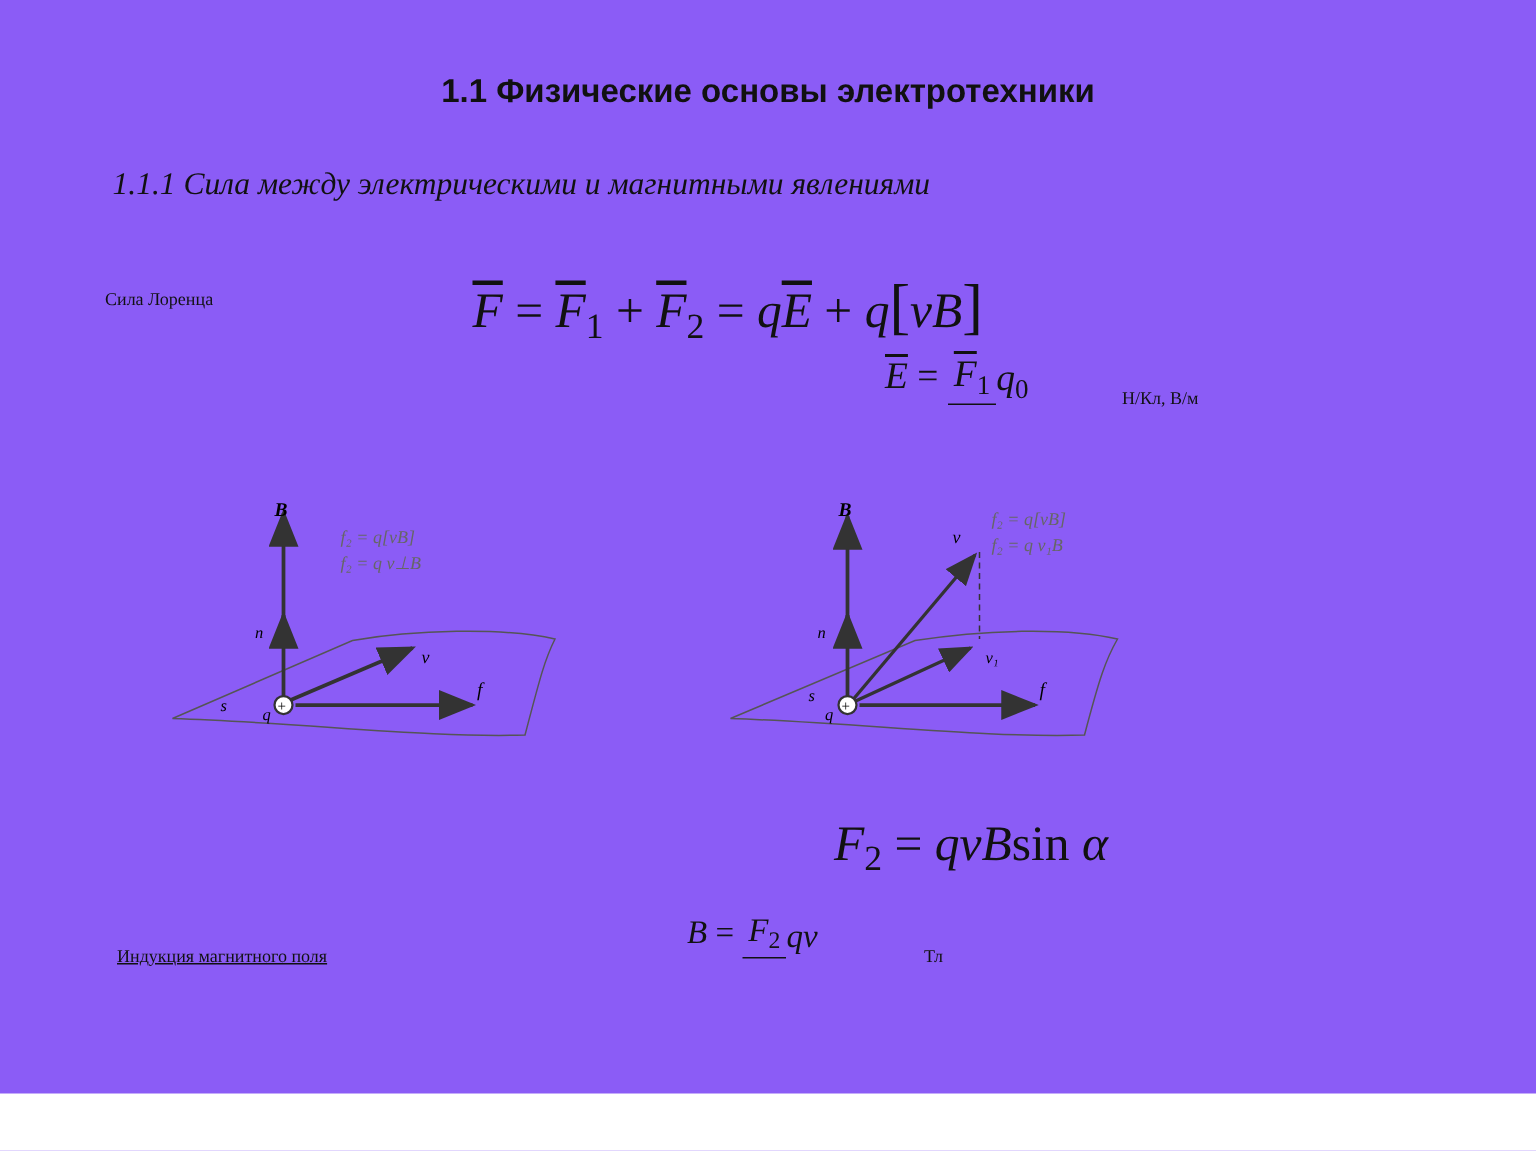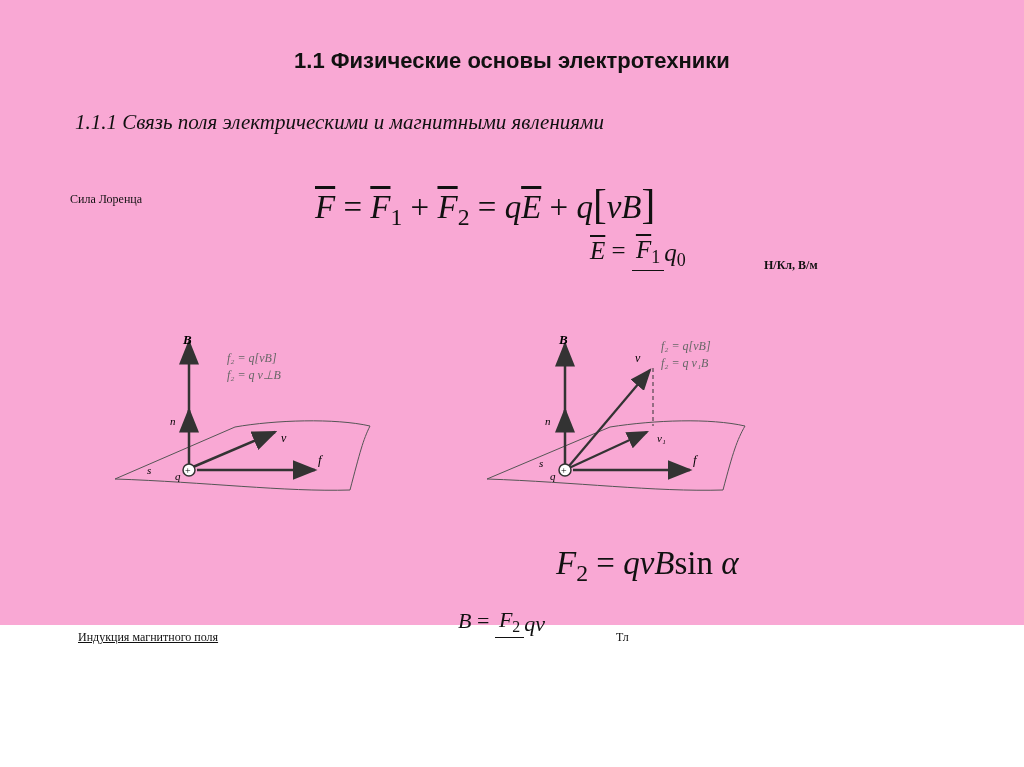--- a/index.html
+++ b/index.html
@@ -1,17 +1,17 @@
 <!DOCTYPE html>
 <html><head>
 <meta charset="utf-8">
 <style>
   html, body { margin:0; padding:0; background:#fff; }
   body { width:1024px; height:767px; position:relative; overflow:hidden; color:#111; }
-  .slide { position:absolute; left:0; top:0; width:1024px; height:625px; background:#f9a8d4; }
+  .slide { position:absolute; left:0; top:0; width:1024px; height:729px; background:#8b5cf6; }
   .title { position:absolute; left:0; width:1024px; top:48px; text-align:center;
            font-family:"Liberation Sans", sans-serif; font-weight:bold; font-size:22px; }
   .subtitle { position:absolute; left:75px; top:110px; font-family:"Liberation Serif", serif;
               font-style:italic; font-size:21px; }
   .label { position:absolute; font-family:"Liberation Serif", serif; font-size:12px; }
   .math { position:absolute; font-family:"Liberation Serif", serif; font-style:italic; font-size:33px; white-space:nowrap; }
   .math .up { font-style:normal; }
   .ov { text-decoration:overline; }
   .sub { font-size:0.72em; font-style:normal; vertical-align:-0.3em; }
   .frac { display:inline-flex; flex-direction:row; align-items:center; vertical-align:middle; }
@@ -19,34 +19,34 @@
   .frac .den { padding-top:2px; line-height:1.1; }
   .brk { font-style:normal; font-size:1.25em; }
   svg text { font-family:"Liberation Serif", serif; font-style:italic; }
 </style>
 </head>
 <body>
 
 <div class="slide">
 
   <div class="title">1.1 Физические основы электротехники</div>
-  <div class="subtitle">1.1.1 Связь поля электрическими и магнитными явлениями</div>
+  <div class="subtitle">1.1.1 Сила между электрическими и магнитными явлениями</div>
 
   <div class="label" style="left:70px; top:192px;">Сила Лоренца</div>
   <div class="math" style="left:315px; top:180px;">
     <span class="ov">F</span><span class="up"> = </span><span class="ov">F</span><span class="sub">1</span><span class="up"> + </span><span class="ov">F</span><span class="sub">2</span><span class="up"> = </span><span>q</span><span class="ov">E</span><span class="up"> + </span><span>q</span><span class="brk">[</span><span>vB</span><span class="brk">]</span>
   </div>
 
   <div class="math" style="left:590px; top:236px; font-size:25px;">
     <span class="ov">E</span><span class="up"> = </span><span class="frac">
         <span class="num"><span class="ov">F</span><span class="sub">1</span></span>
         <span class="den"><span>q</span><span class="sub">0</span></span>
       </span>
   </div>
-  <div class="label" style="left:764px; top:258px;font-weight:bold;">Н/Кл, В/м</div>
+  <div class="label" style="left:748px; top:258px;">Н/Кл, В/м</div>
 
   <svg style="position:absolute; left:105px; top:322px;" width="270" height="180">
     <defs>
       <marker id="ah" markerWidth="10" markerHeight="8" refX="9" refY="4" orient="auto">
           <path d="M0,0 L10,4 L0,8 Z" fill="#333"></path>
         </marker>
     </defs>
     <path d="M10,157 L130,105 C170,98 230,96 265,104 C258,118 255,130 245,168 C180,170 100,160 10,157 Z" fill="none" stroke="#555" stroke-width="1"></path>
     <line x1="84" y1="148" x2="84" y2="20" stroke="#333" stroke-width="2.5" marker-end="url(#ah)"></line>
     <line x1="84" y1="110" x2="84" y2="88" stroke="#333" stroke-width="2.5" marker-end="url(#ah)"></line>

